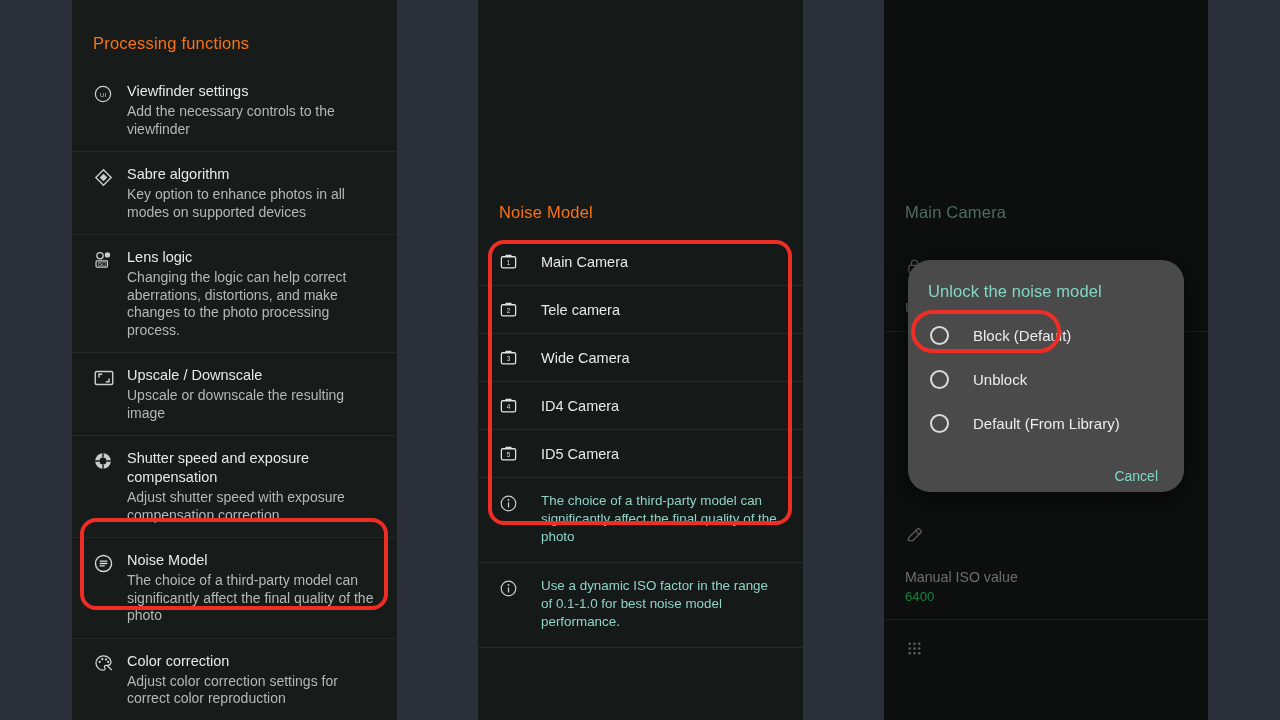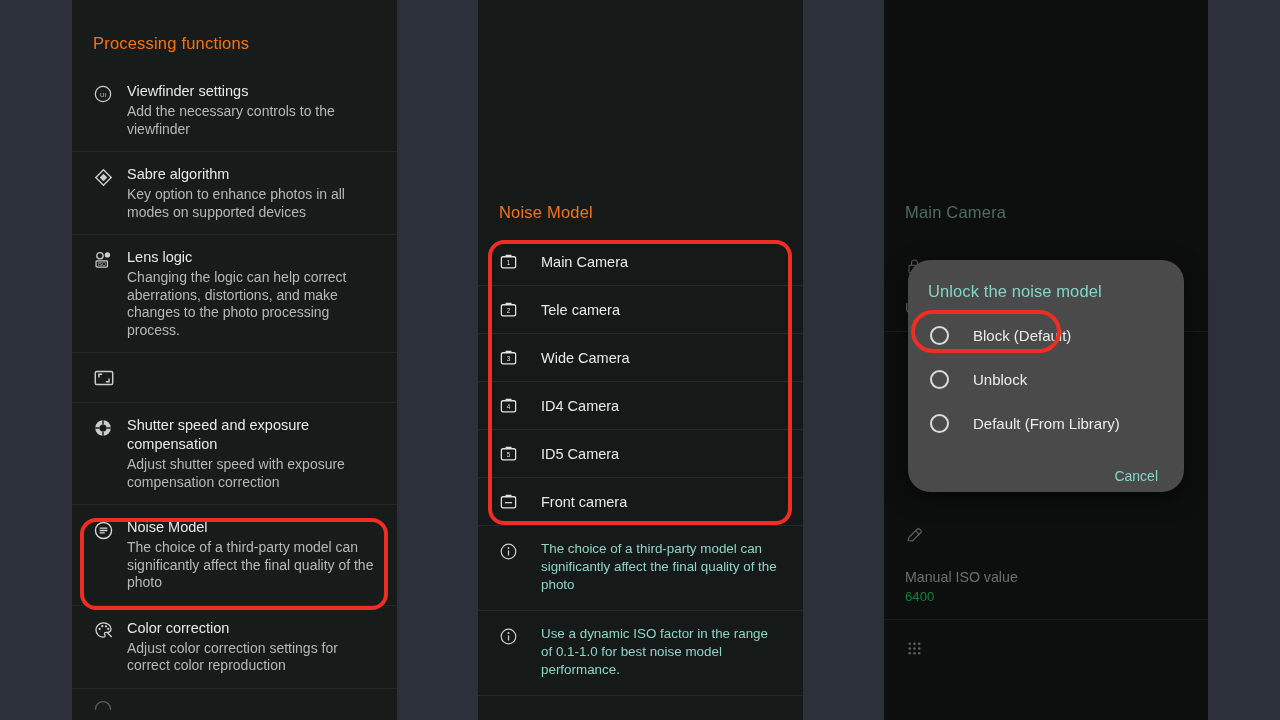--- a/index.html
+++ b/index.html
@@ -203,20 +203,22 @@
 
       <div class="row">
         <div class="ico">
           <svg width="22" height="22" viewBox="0 0 24 24">
             <rect x="2.5" y="5" width="19" height="14" rx="1.6" fill="none" stroke="#c9cecd" stroke-width="1.6"></rect>
             <path d="M6.5 11.5 V8 H10" fill="none" stroke="#c9cecd" stroke-width="1.6"></path>
             <path d="M17.5 12.5 V16 H14" fill="none" stroke="#c9cecd" stroke-width="1.6"></path>
           </svg>
         </div>
         <div class="txt">
+          <div class="title">Upscale / Downscale</div>
+          <div class="sub">Upscale or downscale the resulting image</div>
         </div>
       </div>
 
       <div class="row">
         <div class="ico">
           <svg width="20" height="20" viewBox="0 0 24 24">
             <circle cx="12" cy="12" r="9.4" fill="#c9cecd"></circle>
             <circle cx="12" cy="12" r="4.3" fill="#171b1a"></circle>
             <path d="M12 2.6 L12 7.7 M21.4 12 L16.3 12 M12 21.4 L12 16.3 M2.6 12 L7.7 12" stroke="#171b1a" stroke-width="1.7"></path>
           </svg>
@@ -322,30 +324,20 @@
         <div class="ico">
           <svg width="19" height="19" viewBox="0 0 24 24">
               <rect x="3" y="6" width="18" height="14" rx="2" fill="none" stroke="#dfe3e2" stroke-width="1.6"></rect>
               <path d="M9 6 V4.2 H15 V6" fill="none" stroke="#dfe3e2" stroke-width="1.6"></path>
               <text x="12" y="16.5" font-size="8" fill="#dfe3e2" text-anchor="middle" font-family="Liberation Sans, sans-serif">5</text>
             </svg>
         </div>
         <div class="title">ID5 Camera</div>
       </div>
 
-      <div class="camrow">
-        <div class="ico">
-          <svg width="19" height="19" viewBox="0 0 24 24">
-              <rect x="3" y="6" width="18" height="14" rx="2" fill="none" stroke="#dfe3e2" stroke-width="1.6"></rect>
-              <path d="M9 6 V4.2 H15 V6" fill="none" stroke="#dfe3e2" stroke-width="1.6"></path>
-              <path d="M7.5 13.5 H16.5" stroke="#dfe3e2" stroke-width="1.5"></path>
-            </svg>
-        </div>
-        <div class="title">Front camera</div>
-      </div>
 
       <div class="inforow">
         <div class="ico">
           <svg width="19" height="19" viewBox="0 0 24 24">
               <circle cx="12" cy="12" r="9.2" fill="none" stroke="#c8cdcc" stroke-width="1.5"></circle>
               <circle cx="12" cy="7.6" r="1.15" fill="#c8cdcc"></circle>
               <path d="M12 10.6 V17" stroke="#c8cdcc" stroke-width="1.6"></path>
             </svg>
         </div>
         <div class="sub">The choice of a third-party model can significantly affect the final quality of the photo</div>

